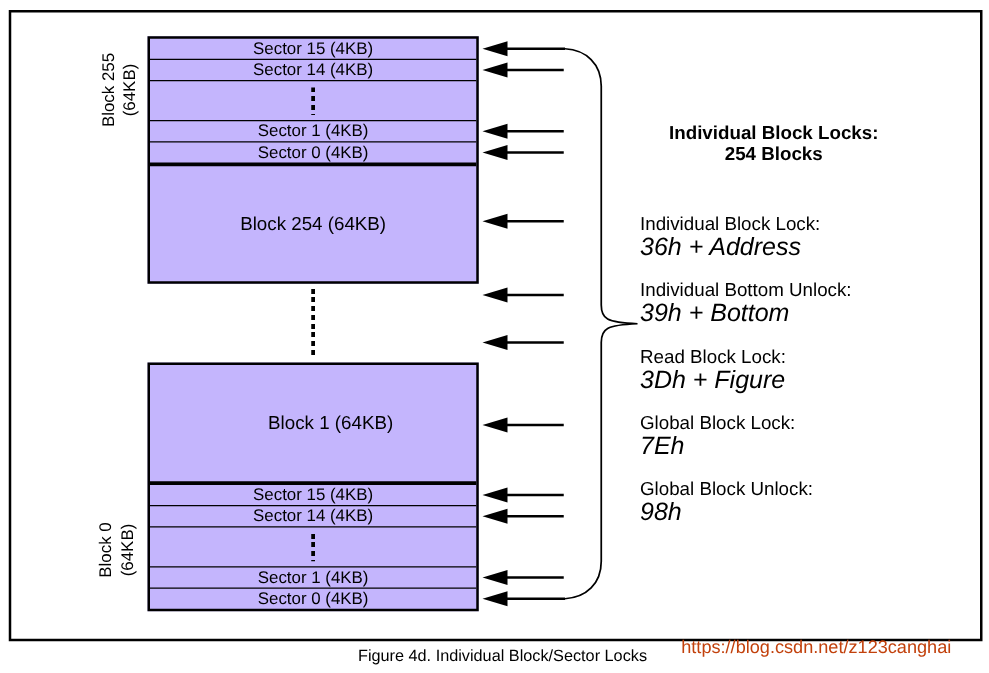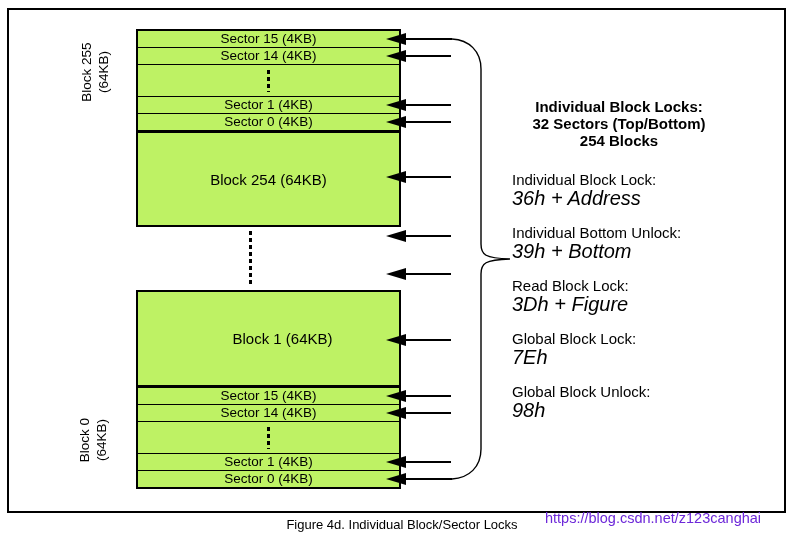--- a/index.html
+++ b/index.html
@@ -7,22 +7,22 @@
     width:791px; height:538px; position:relative; overflow:hidden;
     font-family:"Liberation Sans","DejaVu Sans",sans-serif; color:#000;
   }
   .frame {
     position:absolute; left:7px; top:8px; width:779px; height:505px;
     border:2px solid #000; box-sizing:border-box; background:#fff;
   }
   
   .stack {
     position:absolute; left:118px; width:265px;
-    border:2px solid #000; box-sizing:border-box; background:#bef264;
-    display:flex; flex-direction:column;margin-left:18px;
+    border:2px solid #000; box-sizing:border-box; background:#c4b5fd;
+    display:flex; flex-direction:column;
   }
   .stack-top { top:29px; height:198px; }
   .stack-bottom { top:290px; height:199px; }
   .srow {
     height:16px; flex:0 0 16px; border-bottom:1px solid #000;
     display:flex; align-items:center; justify-content:center;
     font-size:13.5px; line-height:16px; white-space:nowrap;
   }
   .srow.heavy { border-bottom:3px solid #000; }
   .srow.last { border-bottom:none; }
@@ -62,21 +62,21 @@
   .legend-entries { position:absolute; left:512px; top:171px; }
   .legend-entry { height:36px; margin-bottom:17px; }
   .legend-label { font-size:15px; line-height:18px; white-space:nowrap; }
   .legend-cmd { font-size:20px; line-height:18px; font-style:italic; white-space:nowrap; }
   
   .caption {
     position:absolute; left:0; top:517px; width:784px; text-align:center;
     font-size:13px; white-space:nowrap;margin-left:10px;
   }
   .watermark {
-    position:absolute; left:545px; top:510px; font-size:14.5px; color:#6d28d9;
+    position:absolute; left:545px; top:510px; font-size:14.5px; color:#c2410c;
     white-space:nowrap;
   }
 </style>
 </head>
 <body>
 
 <div class="frame"></div>
 
 <div class="stack stack-top">
   <div class="srow">Sector 15 (4KB)</div>
@@ -160,21 +160,20 @@
     <g>
         <line x1="18" y1="454" x2="68" y2="454"></line>
         <polygon points="2,454 22,448 22,460" stroke="none"></polygon>
       </g>
   </g>
   <path d="M 68 14 C 85 15, 97 26, 97 44 L 97 219 C 97 230, 101 233, 126 234 C 101 235, 97 238, 97 249 L 97 424 C 97 442, 85 453, 68 454" fill="none" stroke="#000" stroke-width="1.4"></path>
 </svg>
 
 <div class="legend-heading">
   <div>Individual Block Locks:</div>
-  <div>32 Sectors (Top/Bottom)</div>
   <div>254 Blocks</div>
 </div>
 
 <div class="legend-entries">
   <div class="legend-entry">
     <div class="legend-label">Individual Block Lock:</div>
     <div class="legend-cmd">36h + Address</div>
   </div>
   <div class="legend-entry">
     <div class="legend-label">Individual Bottom Unlock:</div>

